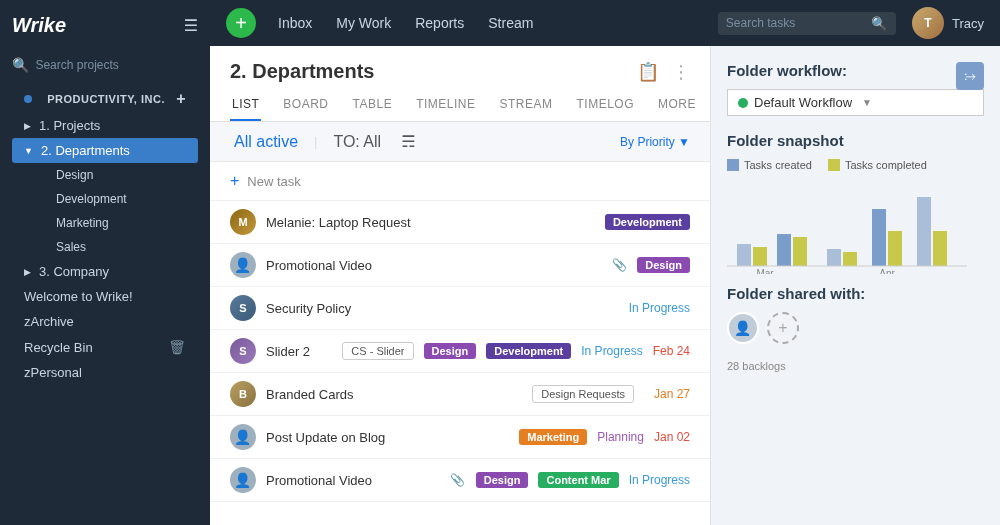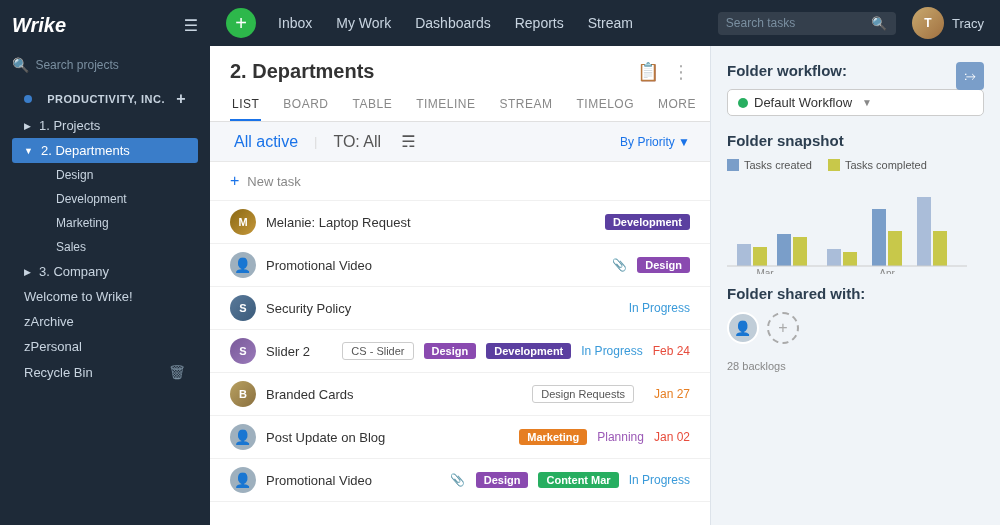--- a/index.html
+++ b/index.html
@@ -75,21 +75,21 @@
     .tag-design-req { background: #fff; color: #555; border: 1px solid #ccc; font-weight: normal; }
     .attach-icon { color: #aaa; font-size: 12px; }
     .status-inprogress { color: #3a9ad9; font-size: 12px; }
     .status-planning { color: #9b59b6; font-size: 12px; }
     .date-red { color: #e74c3c; font-size: 12px; }
     .date-orange { color: #e67e22; font-size: 12px; }
 
     
     .right-panel { position: absolute; top: 46px; right: 0; width: 290px; bottom: 0; background: #f0f4f8; border-left: 1px solid #dde3ea; padding: 16px; overflow-y: auto; }
     .panel-section-title { font-size: 15px; font-weight: 600; color: #2c3e50; margin-bottom: 10px; }
-    .workflow-dropdown { display: flex; align-items: center; gap: 6px; background: #fff; border: 1px solid #ccc; border-radius: 5px; padding: 5px 10px; font-size: 13px; color: #333; cursor: pointer; margin-bottom: 16px; }
+    .workflow-dropdown { display: flex; align-items: center; gap: 6px; background: #fff; border: 1px solid #ccc; border-radius: 0; padding: 5px 10px; font-size: 13px; color: #333; cursor: pointer; margin-bottom: 16px; }
     .workflow-dropdown .arrow-down { font-size: 10px; color: #888; margin-left: 4px; }
     .workflow-dot { width: 10px; height: 10px; border-radius: 50%; background: #27ae60; }
 
     
     .chart-section { margin-bottom: 8px; }
     .chart-legend { display: flex; gap: 16px; margin-bottom: 8px; }
     .legend-item { display: flex; align-items: flex-start; gap: 5px; font-size: 11px; color: #555; }
     .legend-dot-blue { width: 12px; height: 12px; background: #7a9ec9; }
     .legend-dot-yellow { width: 12px; height: 12px; background: #c8c84a; }
 
@@ -156,36 +156,35 @@
       <span class="arrow">▶</span>
       <span>3. Company</span>
     </div>
     <div class="sidebar-item sidebar-item-top">
       <span>Welcome to Wrike!</span>
     </div>
     <div class="sidebar-item sidebar-item-top">
       <span>zArchive</span>
     </div>
     <div class="sidebar-item sidebar-item-top">
-      <span>zPersonal</span>
-    </div>
-    <div class="sidebar-item sidebar-item-top">
       <span>Recycle Bin</span>
       <span class="trash-icon">🗑</span>
+    </div>
+    <div class="sidebar-item sidebar-item-top">
+      <span>zPersonal</span>
     </div>
   </div>
 </div>
 
 <div class="topnav">
   <div class="add-btn">
     <span>+</span>
   </div>
   <span class="nav-link">Inbox</span>
   <span class="nav-link">My Work</span>
-  <span class="nav-link">Dashboards</span>
   <span class="nav-link">Reports</span>
   <span class="nav-link">Stream</span>
   <div class="nav-search">
     <input type="text" placeholder="Search tasks" style="">
     <span style="color:#7a8fa0;">🔍</span>
   </div>
   <div class="user-area">
     <div class="avatar-circle">
       <span>T</span>
     </div>

